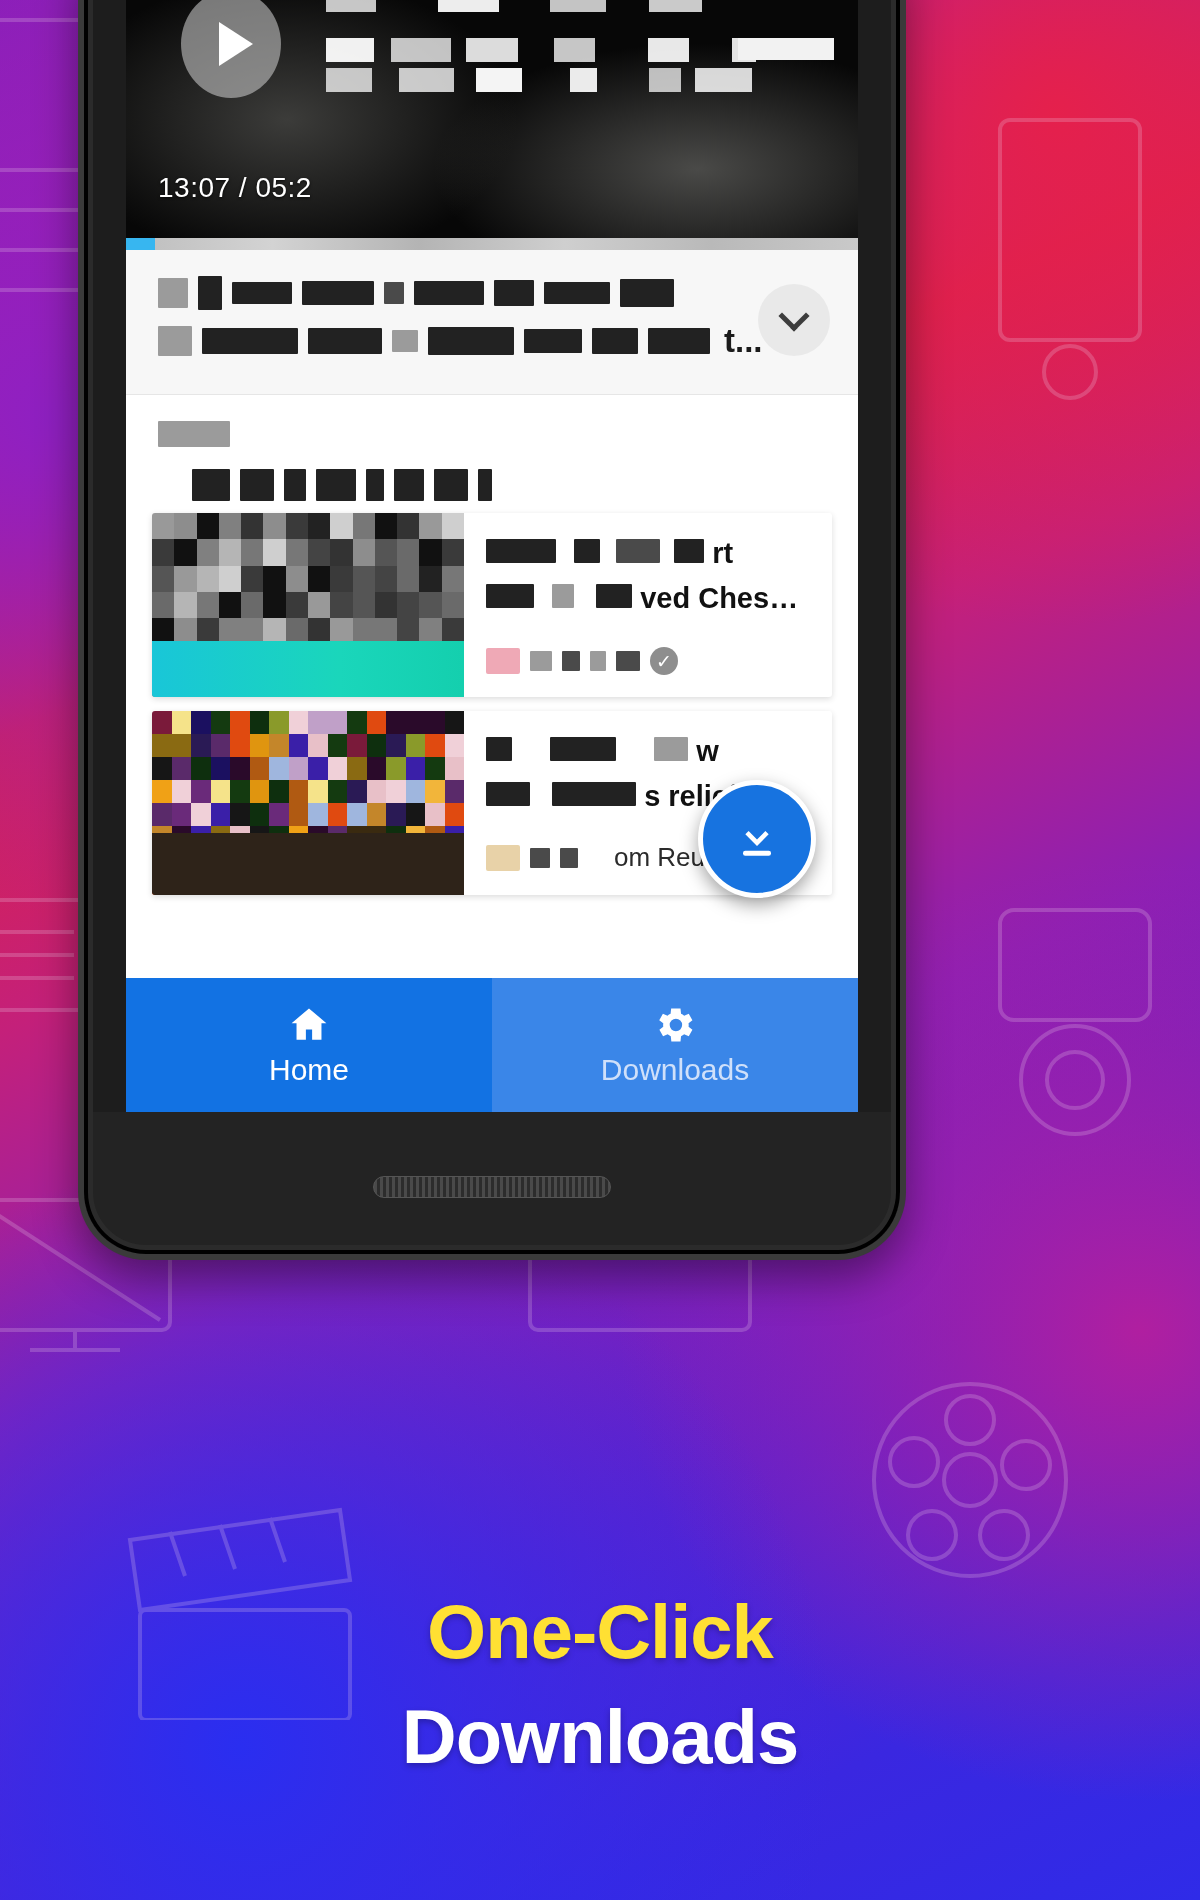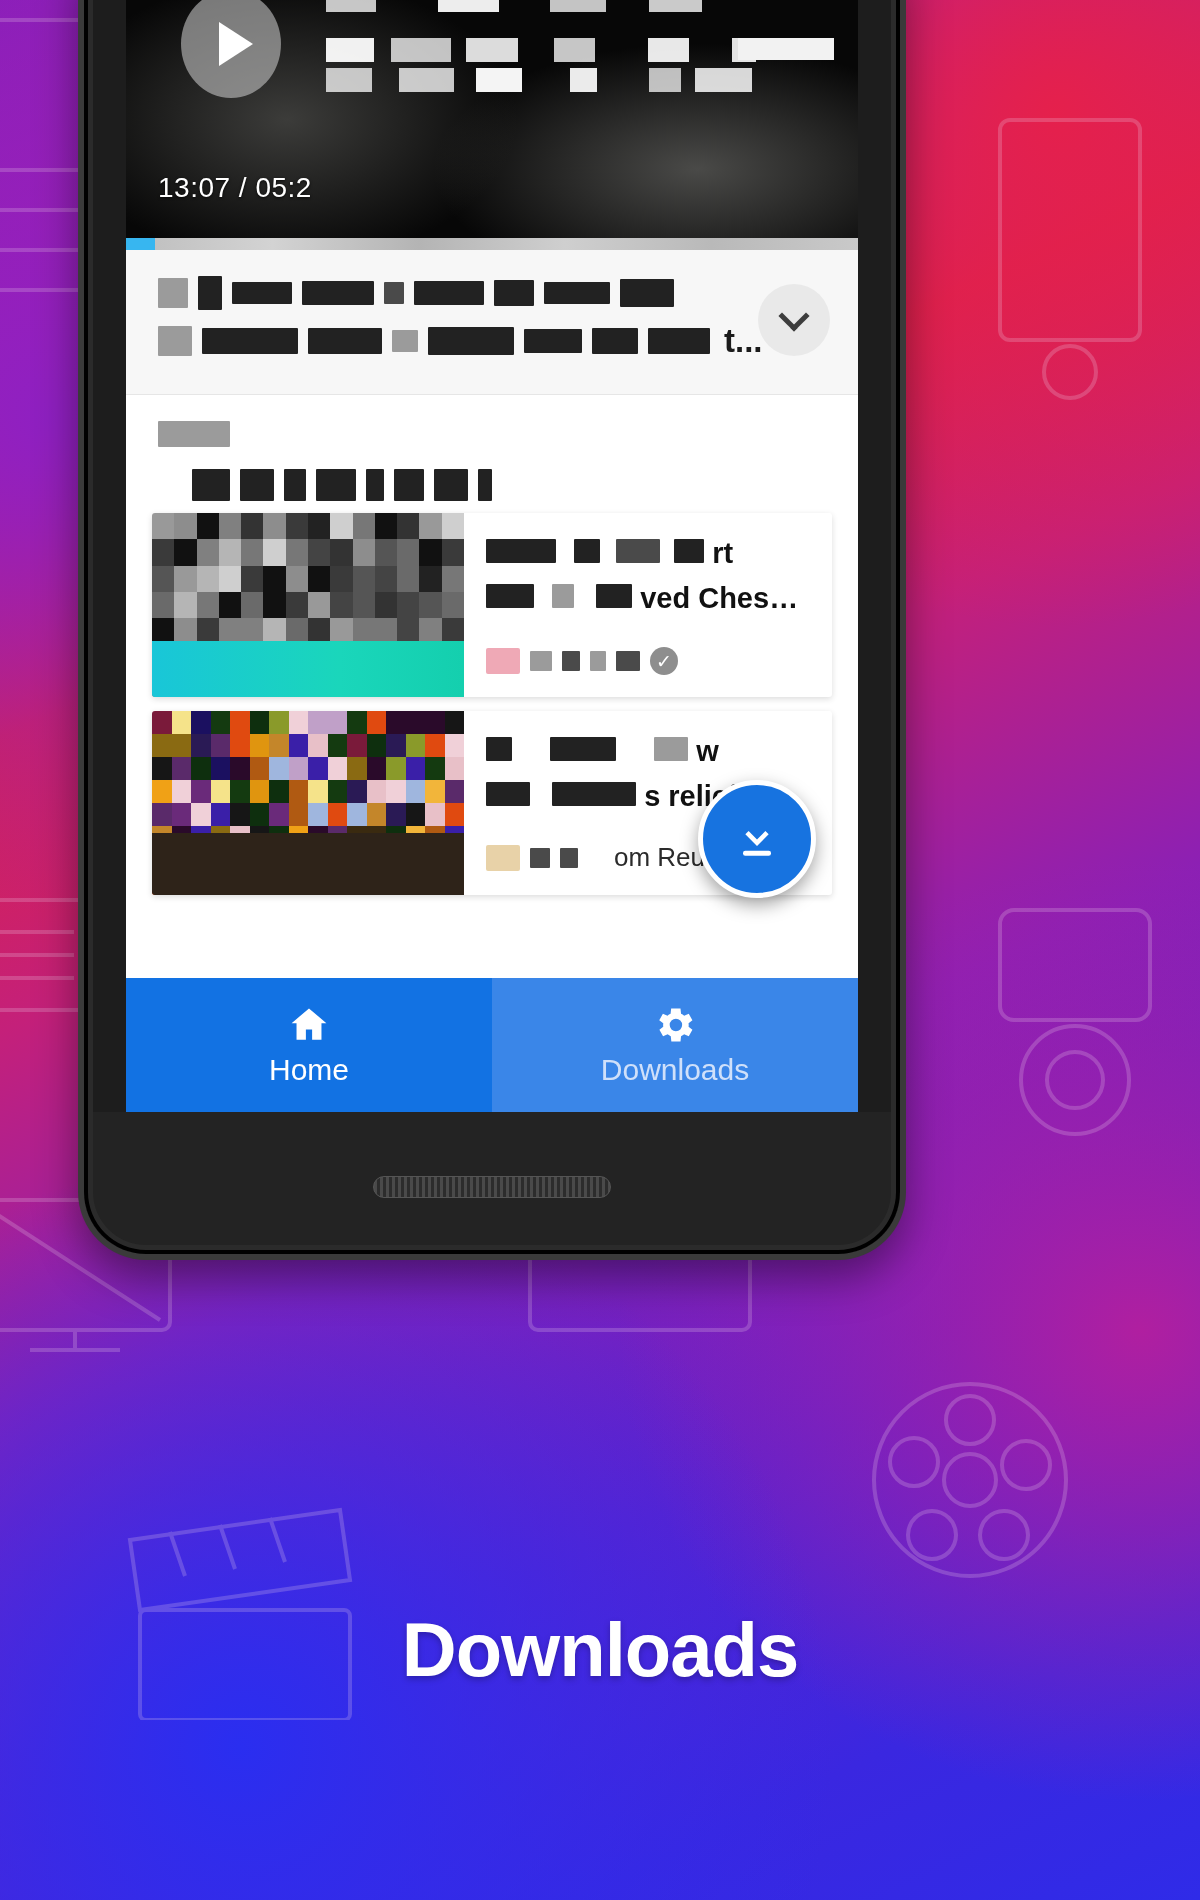--- a/index.html
+++ b/index.html
@@ -621,14 +621,15 @@
       </div>
     </div>
   </div>
 
   <div id="chin">
     <div id="speaker"></div>
   </div>
 </div>
 
 <div id="headline">
+  <div id="hl1">One-Click</div>
   <div id="hl2">Downloads</div>
 </div>
 
 </body></html>

